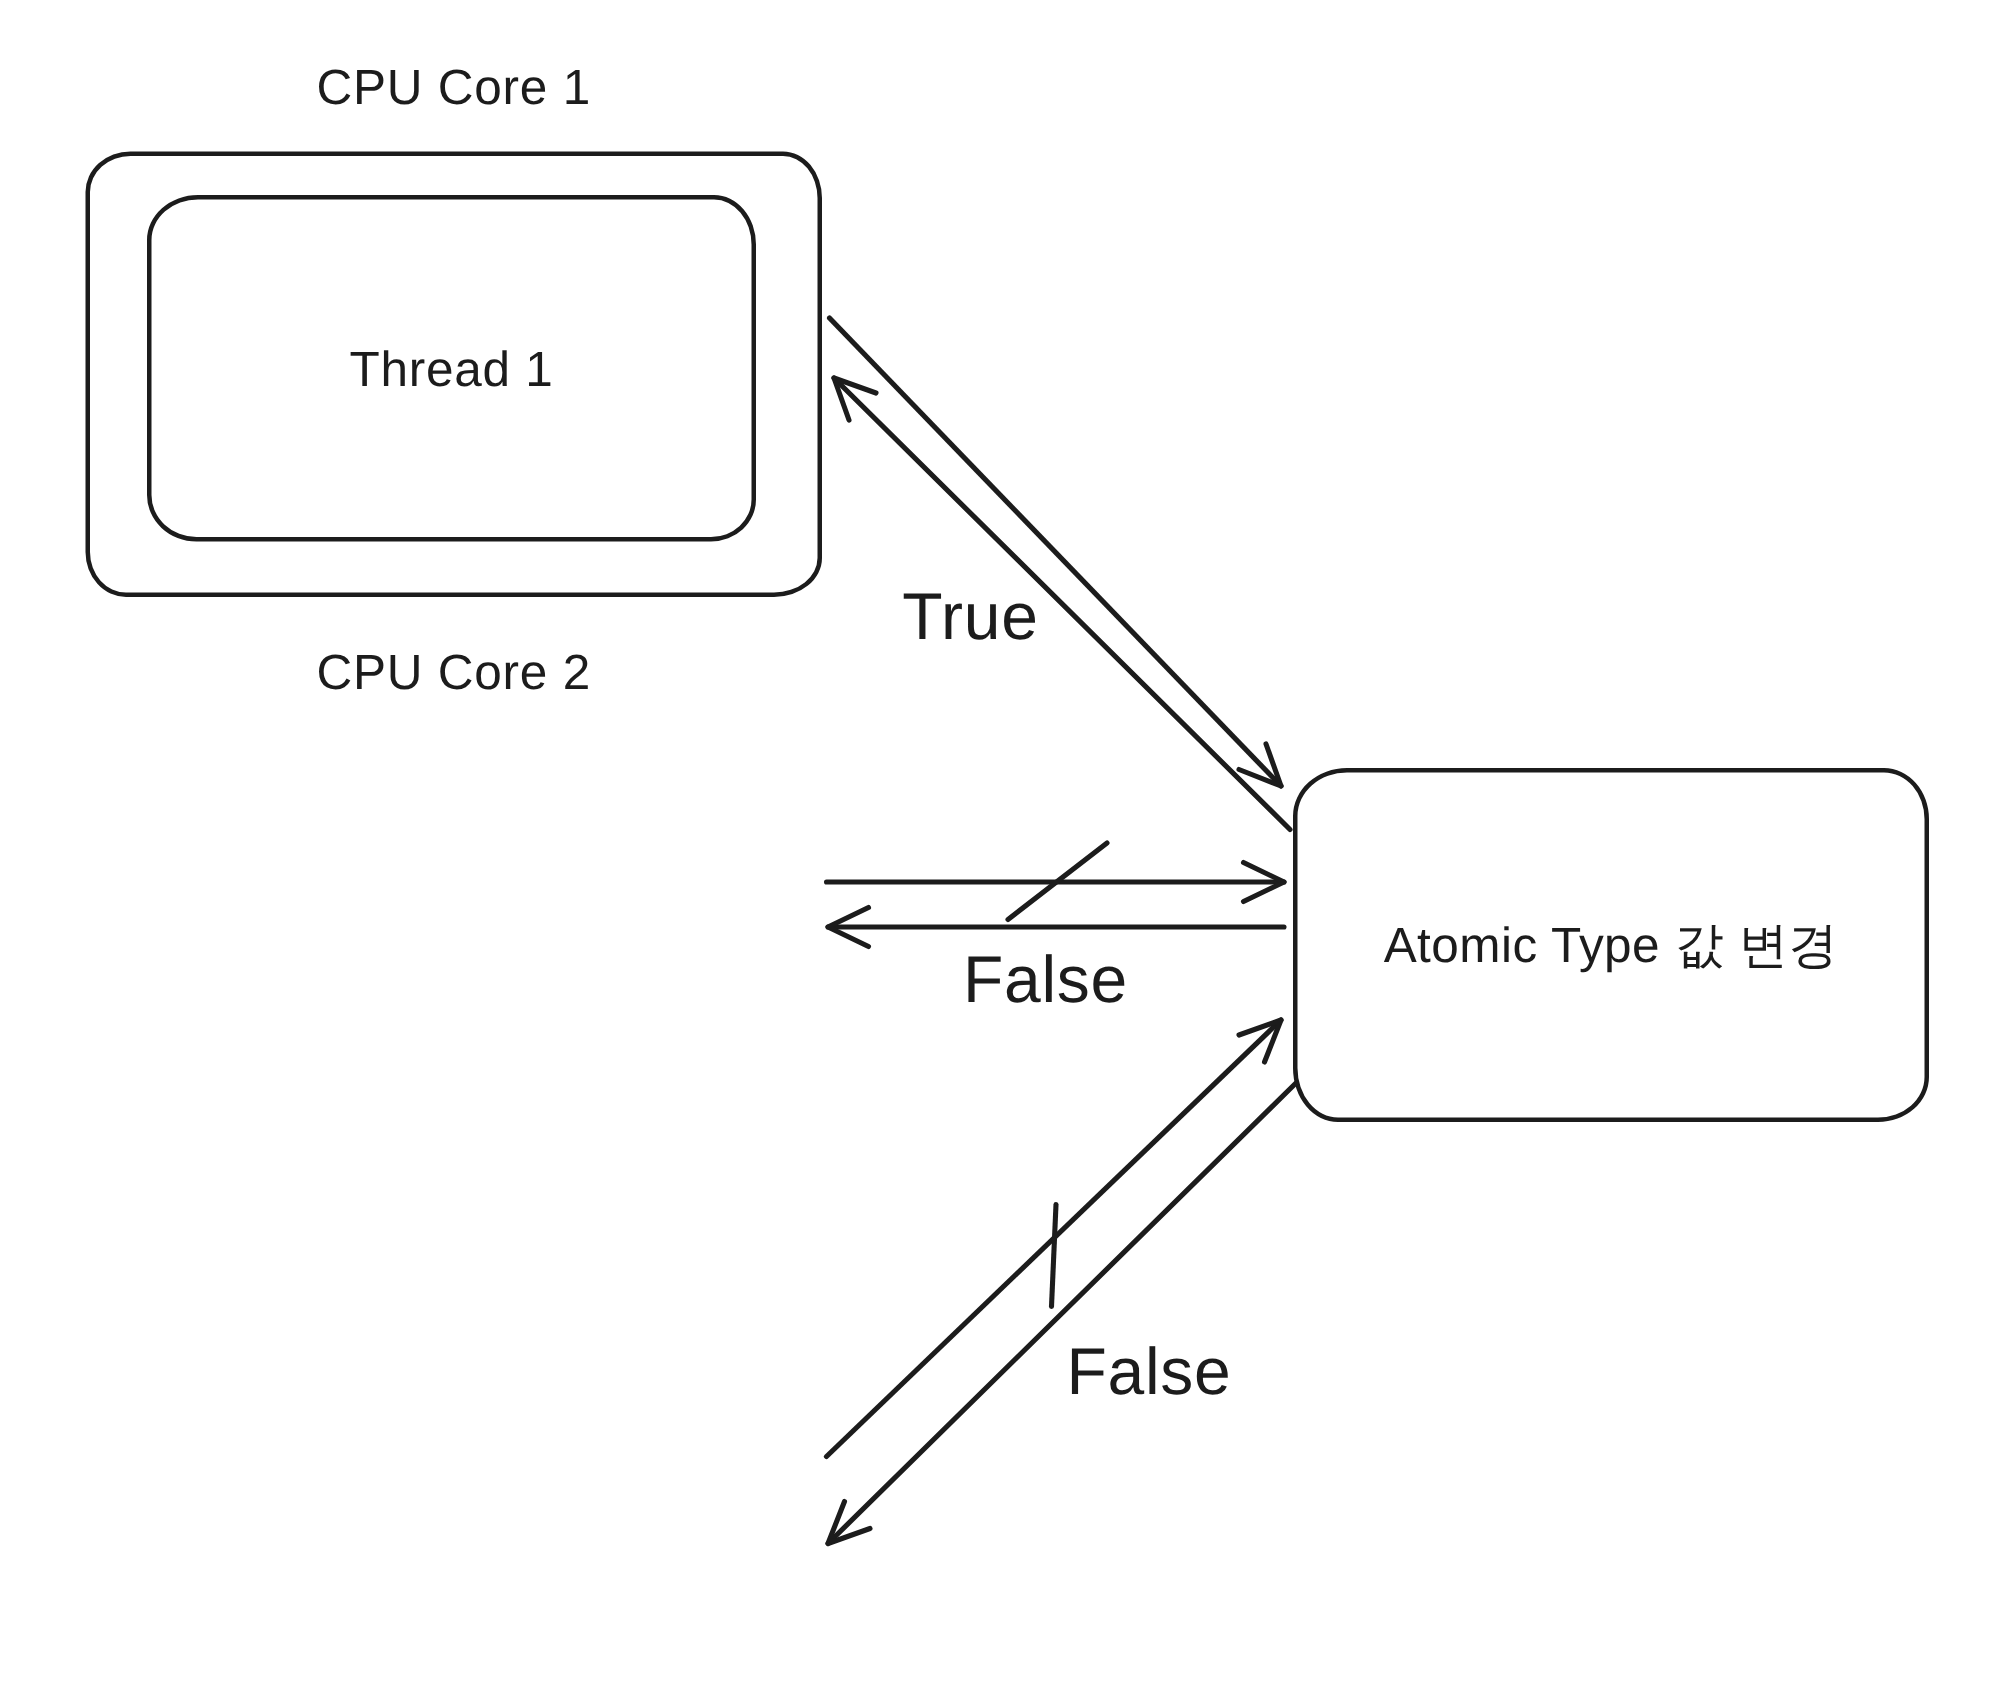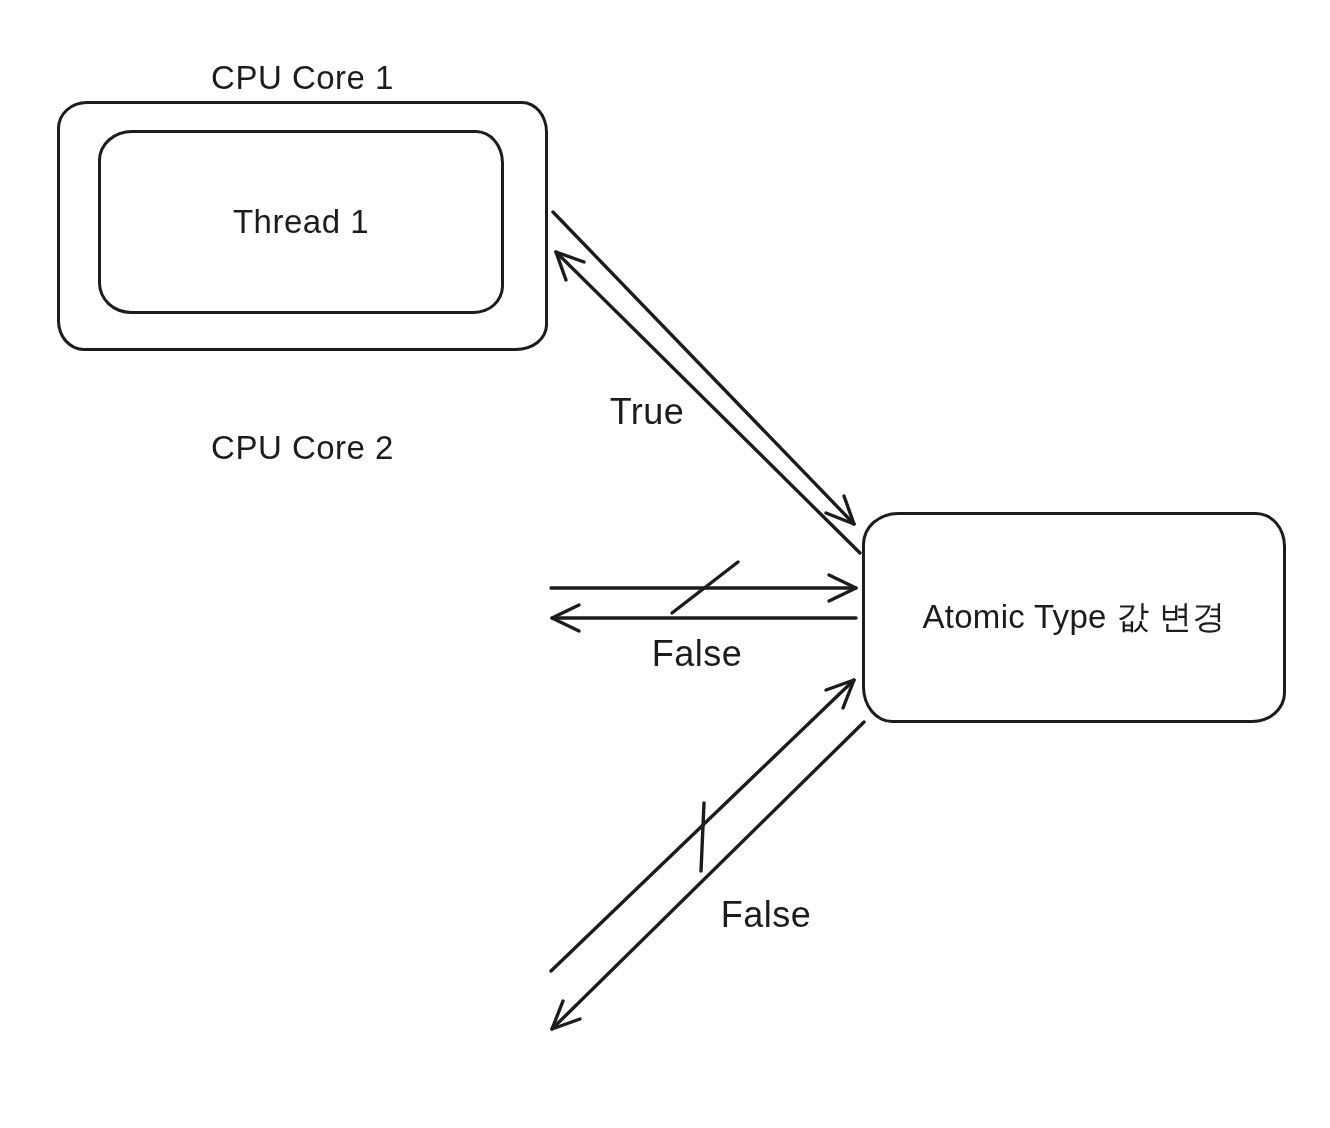--- a/index.html
+++ b/index.html
@@ -18,42 +18,42 @@
   .core-title{
     position:absolute;
     left:57px;width:491px;
     text-align:center;
     font-size:33px;
     letter-spacing:0.5px;
     white-space:nowrap;
   }
   .core-box{
     position:absolute;
-    left:57px;width:491px;height:250px;
+    left:57px;width:491px;height:297px;
     box-sizing:border-box;
     border:3.5px solid var(--ink);
     border-radius:30px 26px 32px 27px / 27px 31px 26px 30px;
     background:var(--bg);
   }
   .thread-box{
     position:absolute;
     left:38px;right:41px;top:26px;bottom:34px;
     box-sizing:border-box;
     border:3.2px solid var(--ink);
     border-radius:34px 28px 30px 33px / 30px 33px 28px 31px;
     display:flex;align-items:center;justify-content:center;
   }
   .thread-label{
     font-size:33px;
     letter-spacing:0.5px;
     white-space:nowrap;
   }
   .atomic-box{
     position:absolute;
-    left:862px;top:512px;width:424px;height:211px;
+    left:862px;top:512px;width:424px;height:236px;
     box-sizing:border-box;
     border:3.8px solid var(--ink);
     border-radius:36px 30px 34px 30px / 32px 34px 30px 36px;
     background:var(--bg);
     display:flex;align-items:center;justify-content:center;
   }
   .atomic-label{
     font-size:33px;
     letter-spacing:0.3px;
     white-space:nowrap;
@@ -67,32 +67,32 @@
   .connector-layer polyline{
     fill:none;
     stroke:var(--ink);
     stroke-width:3.4px;
     stroke-linecap:round;
     stroke-linejoin:round;
   }
   .edge-label{
     position:absolute;
     transform:translate(-50%,-50%);
-    font-size:36px;
+    font-size:44px;
     letter-spacing:0.5px;
     white-space:nowrap;
     z-index:3;
   }
 </style>
 </head>
 <body>
 
 <div class="stage">
 
-  <div class="core-title" style="top:39px;margin-top:20px;">CPU Core 1</div>
+  <div class="core-title" style="top:39px;">CPU Core 1</div>
   <div class="core-box" style="top:101px;">
     <div class="thread-box">
       <span class="thread-label">Thread 1</span>
     </div>
   </div>
 
   <div class="core-title" style="top:429px;">CPU Core 2</div>
 
 
   <div class="atomic-box">

